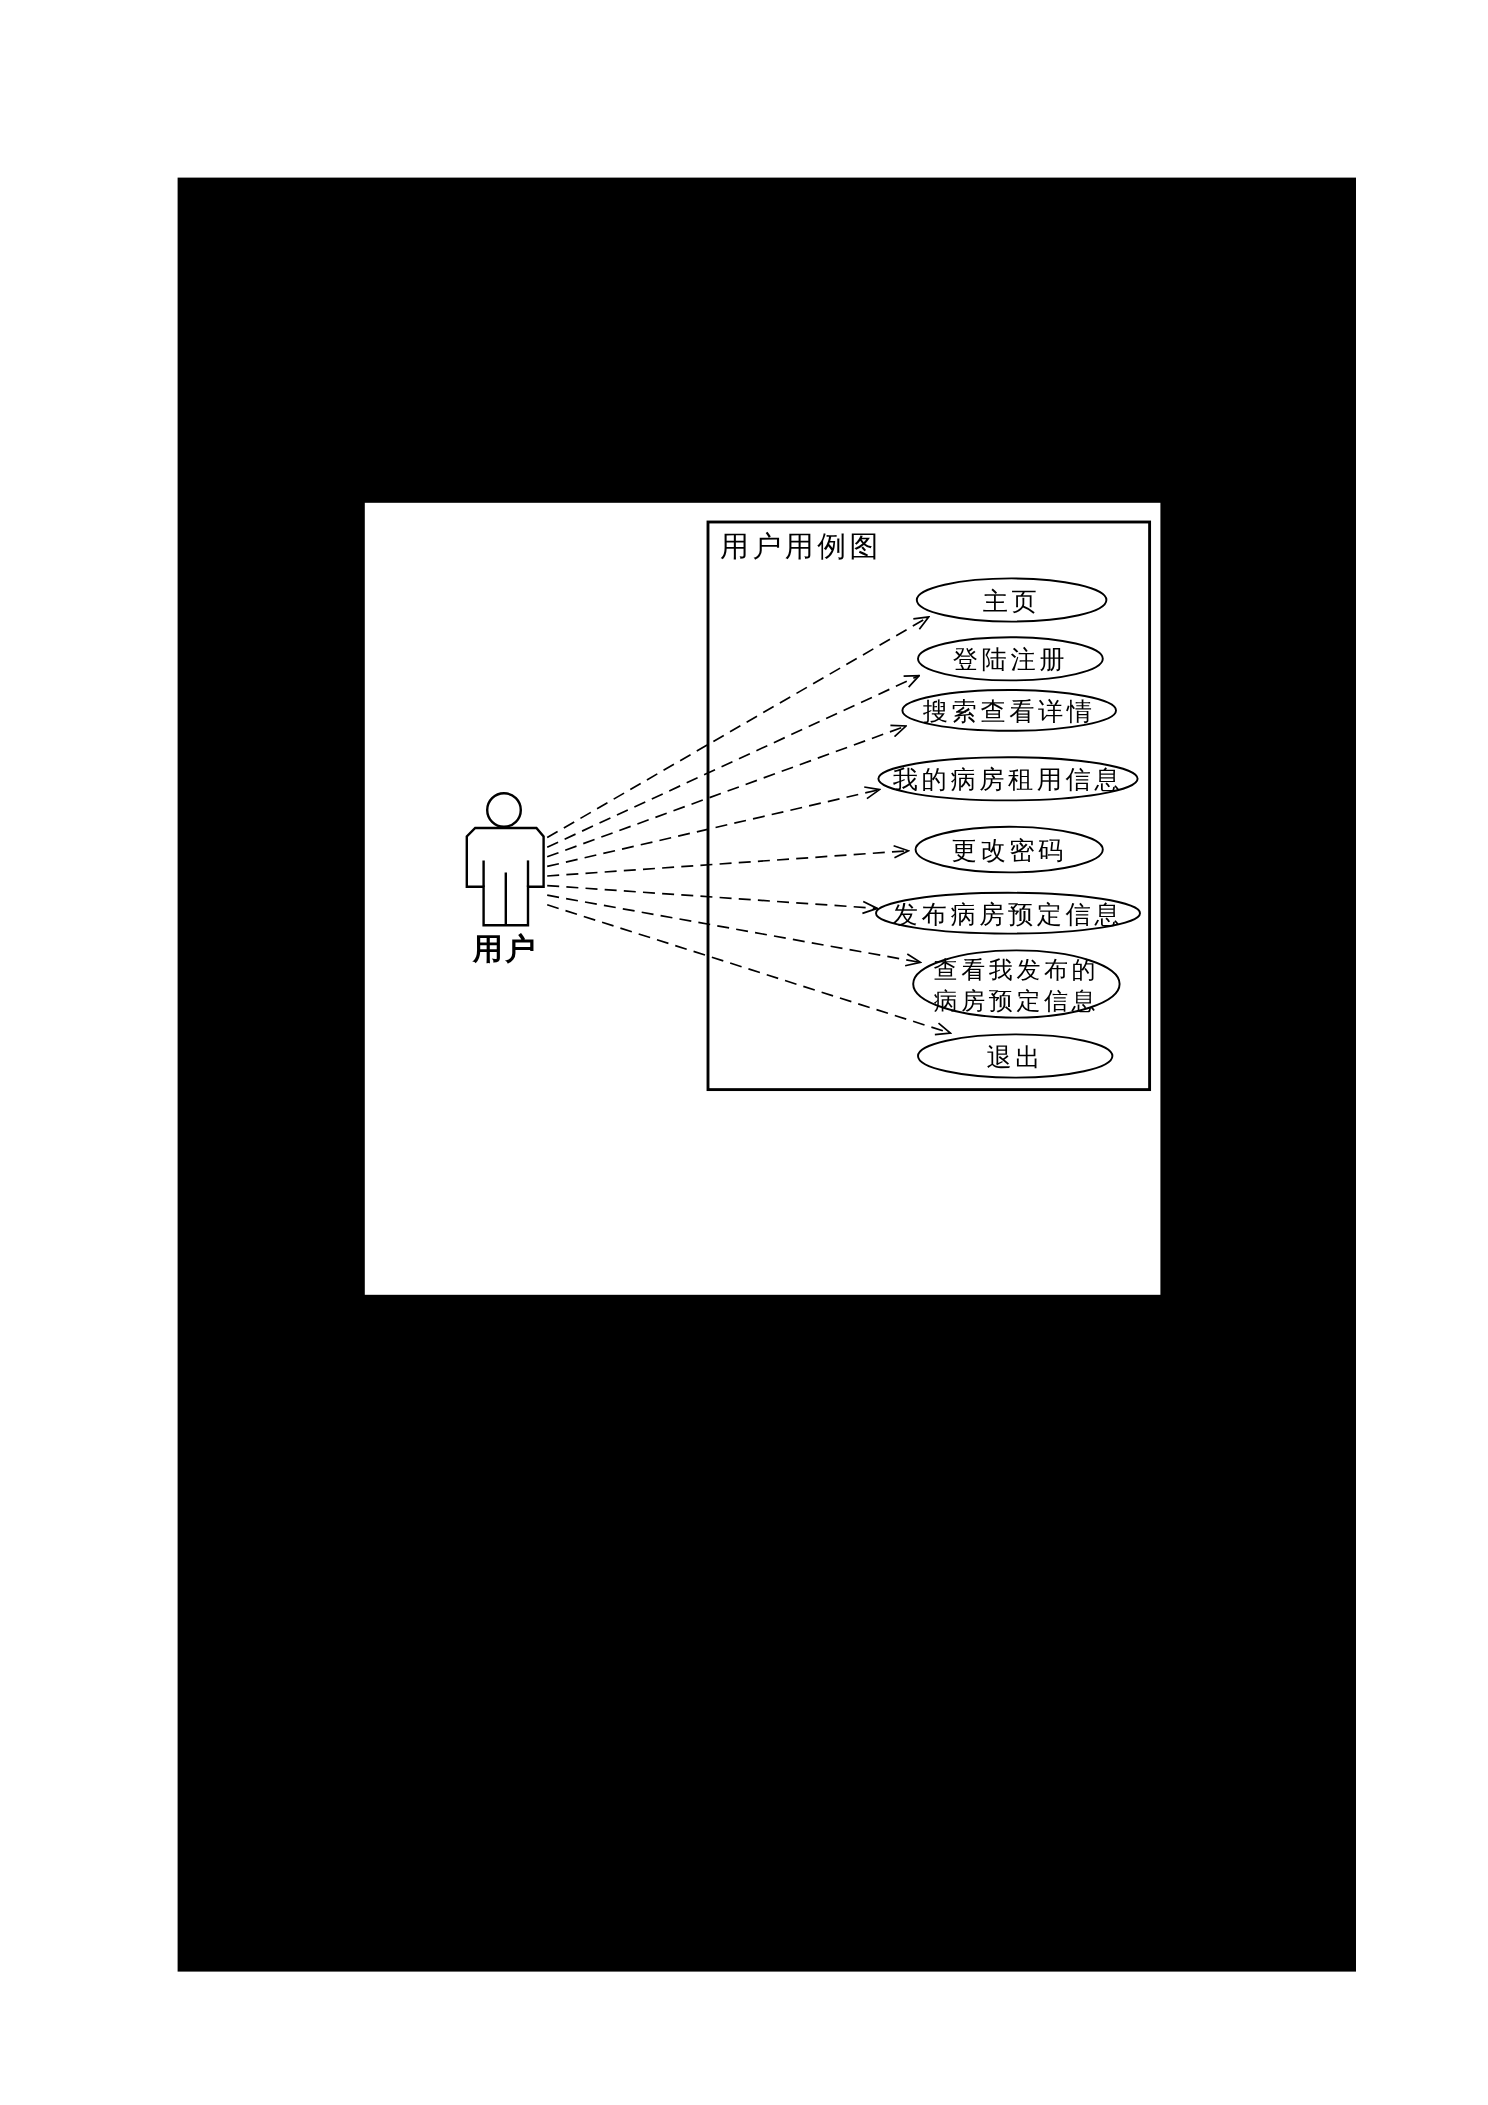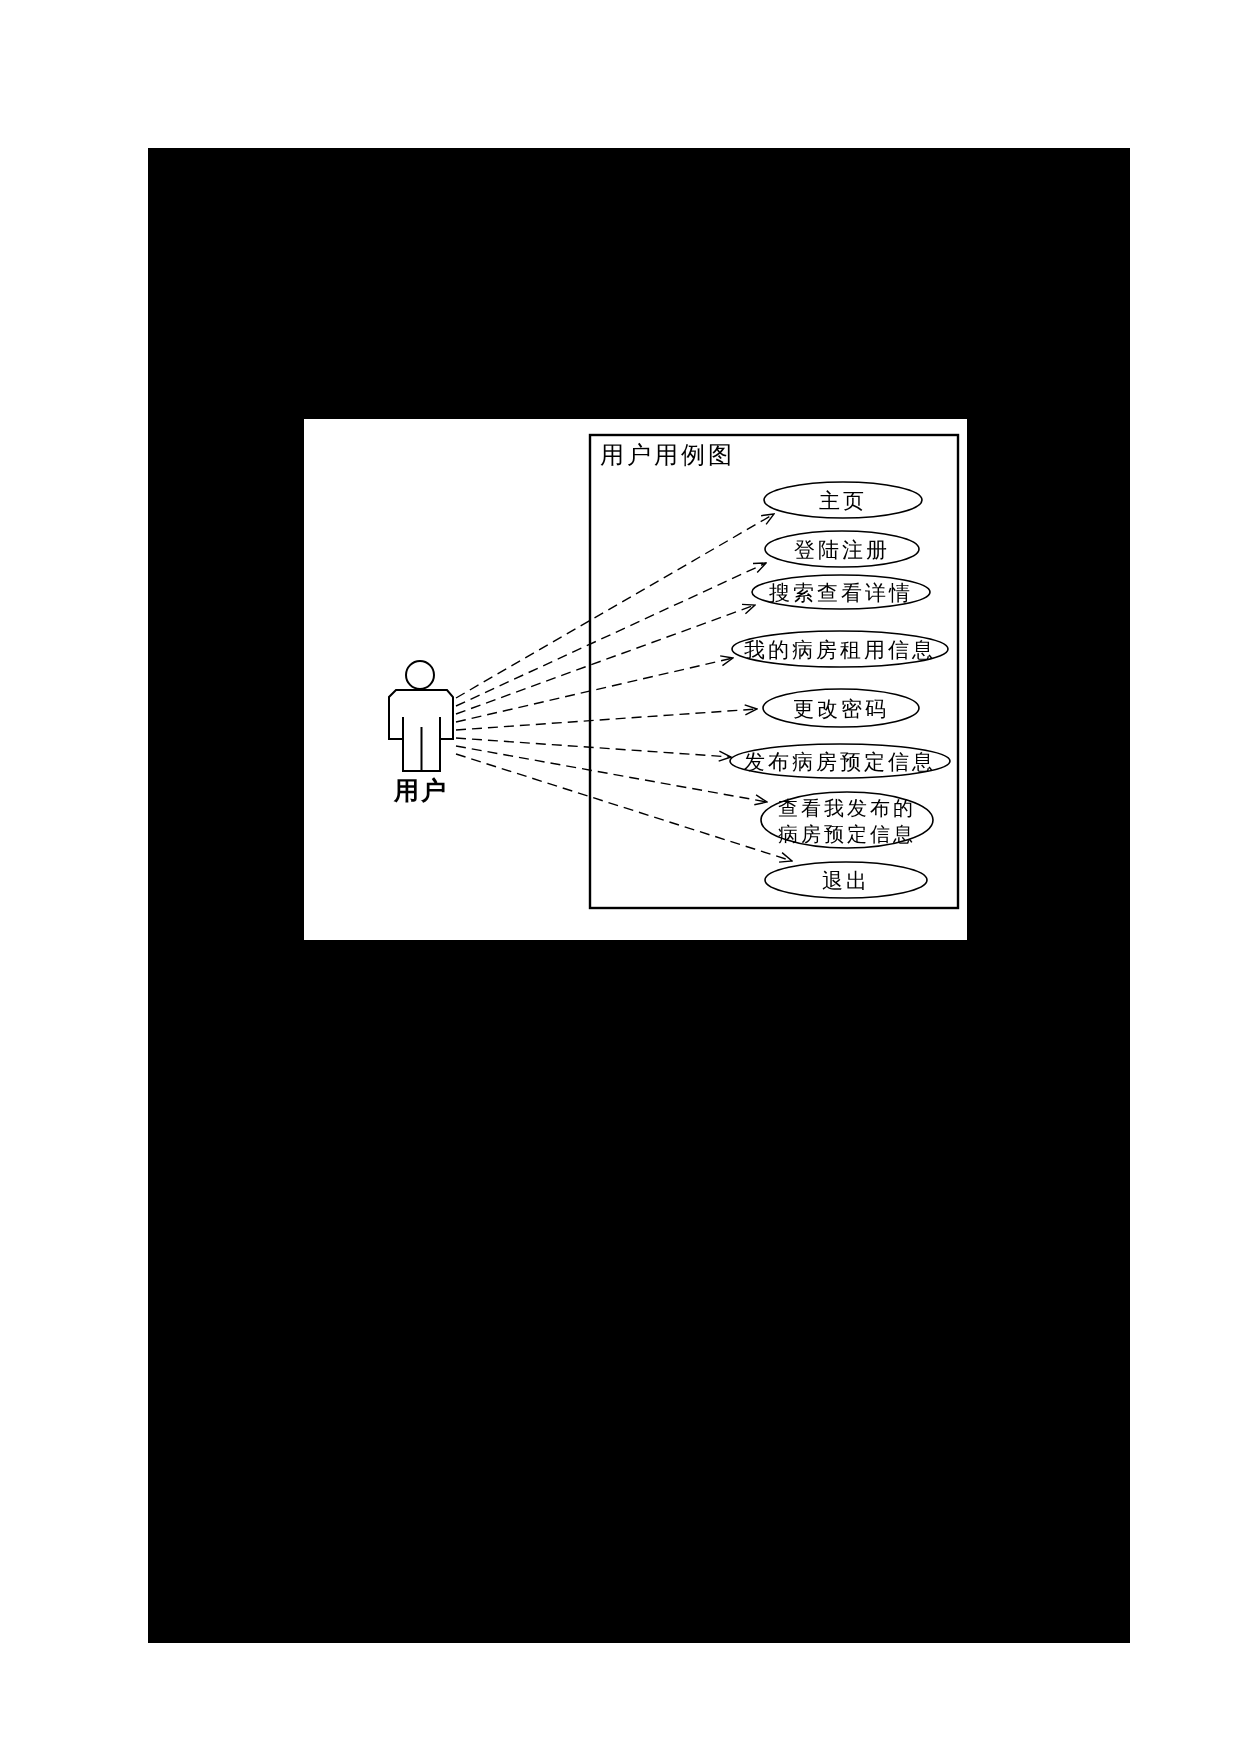--- a/index.html
+++ b/index.html
@@ -6,21 +6,21 @@
   body{
     width:1240px;height:1754px;position:relative;
     background:#ffffff;
     font-family:"DejaVu Serif","Liberation Serif",serif;
   }
   .black-area{
     position:absolute;left:148px;top:148px;width:982px;height:1495px;
     background:#000000;
   }
   .diagram-panel{
-    position:absolute;left:304px;top:419px;width:663px;height:521px;
+    position:absolute;left:304px;top:419px;width:663px;height:660px;
     background:#ffffff;
   }
   svg text{fill:#000;}
   .boundary-title{
     font-size:24px;letter-spacing:3px;
     font-family:"DejaVu Serif","Liberation Serif",serif;
   }
   .uc-label{
     font-size:21px;letter-spacing:3px;text-anchor:middle;
     font-family:"DejaVu Serif","Liberation Serif",serif;

